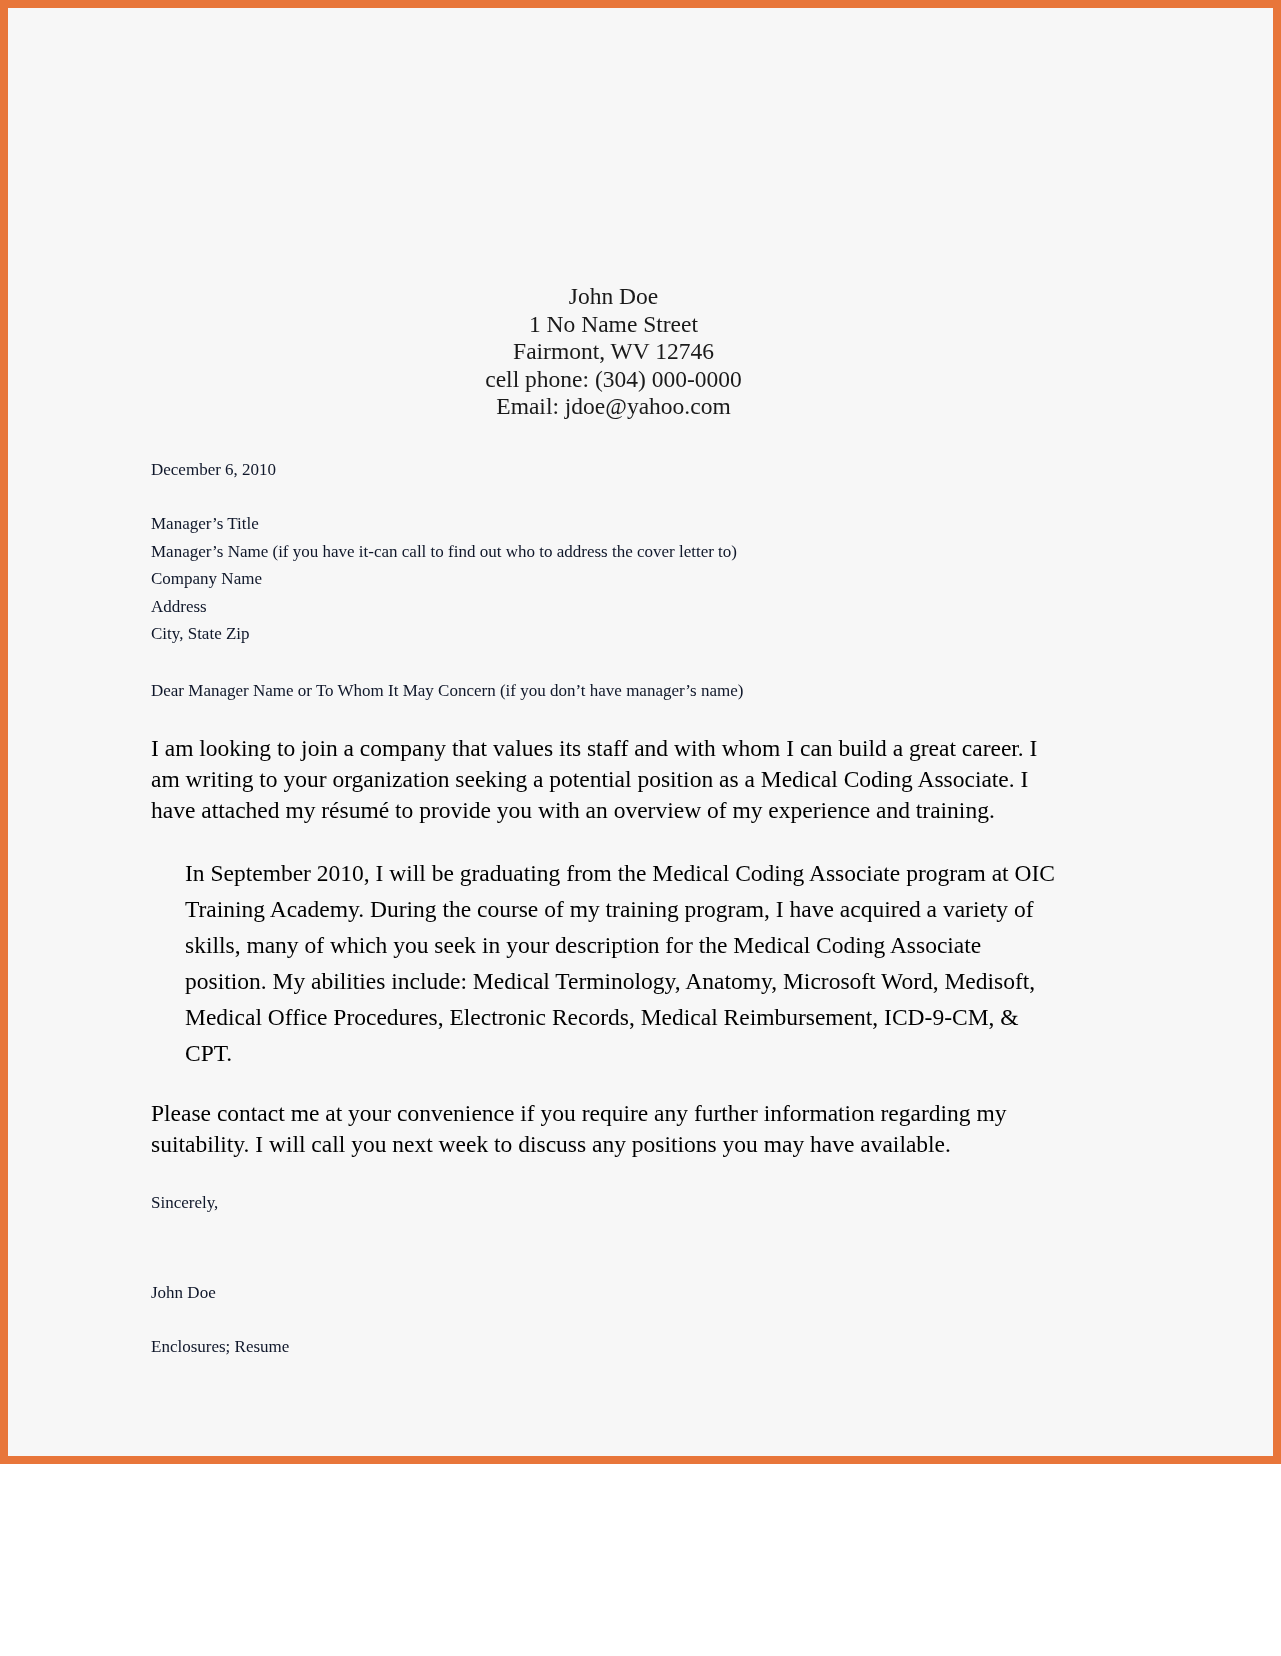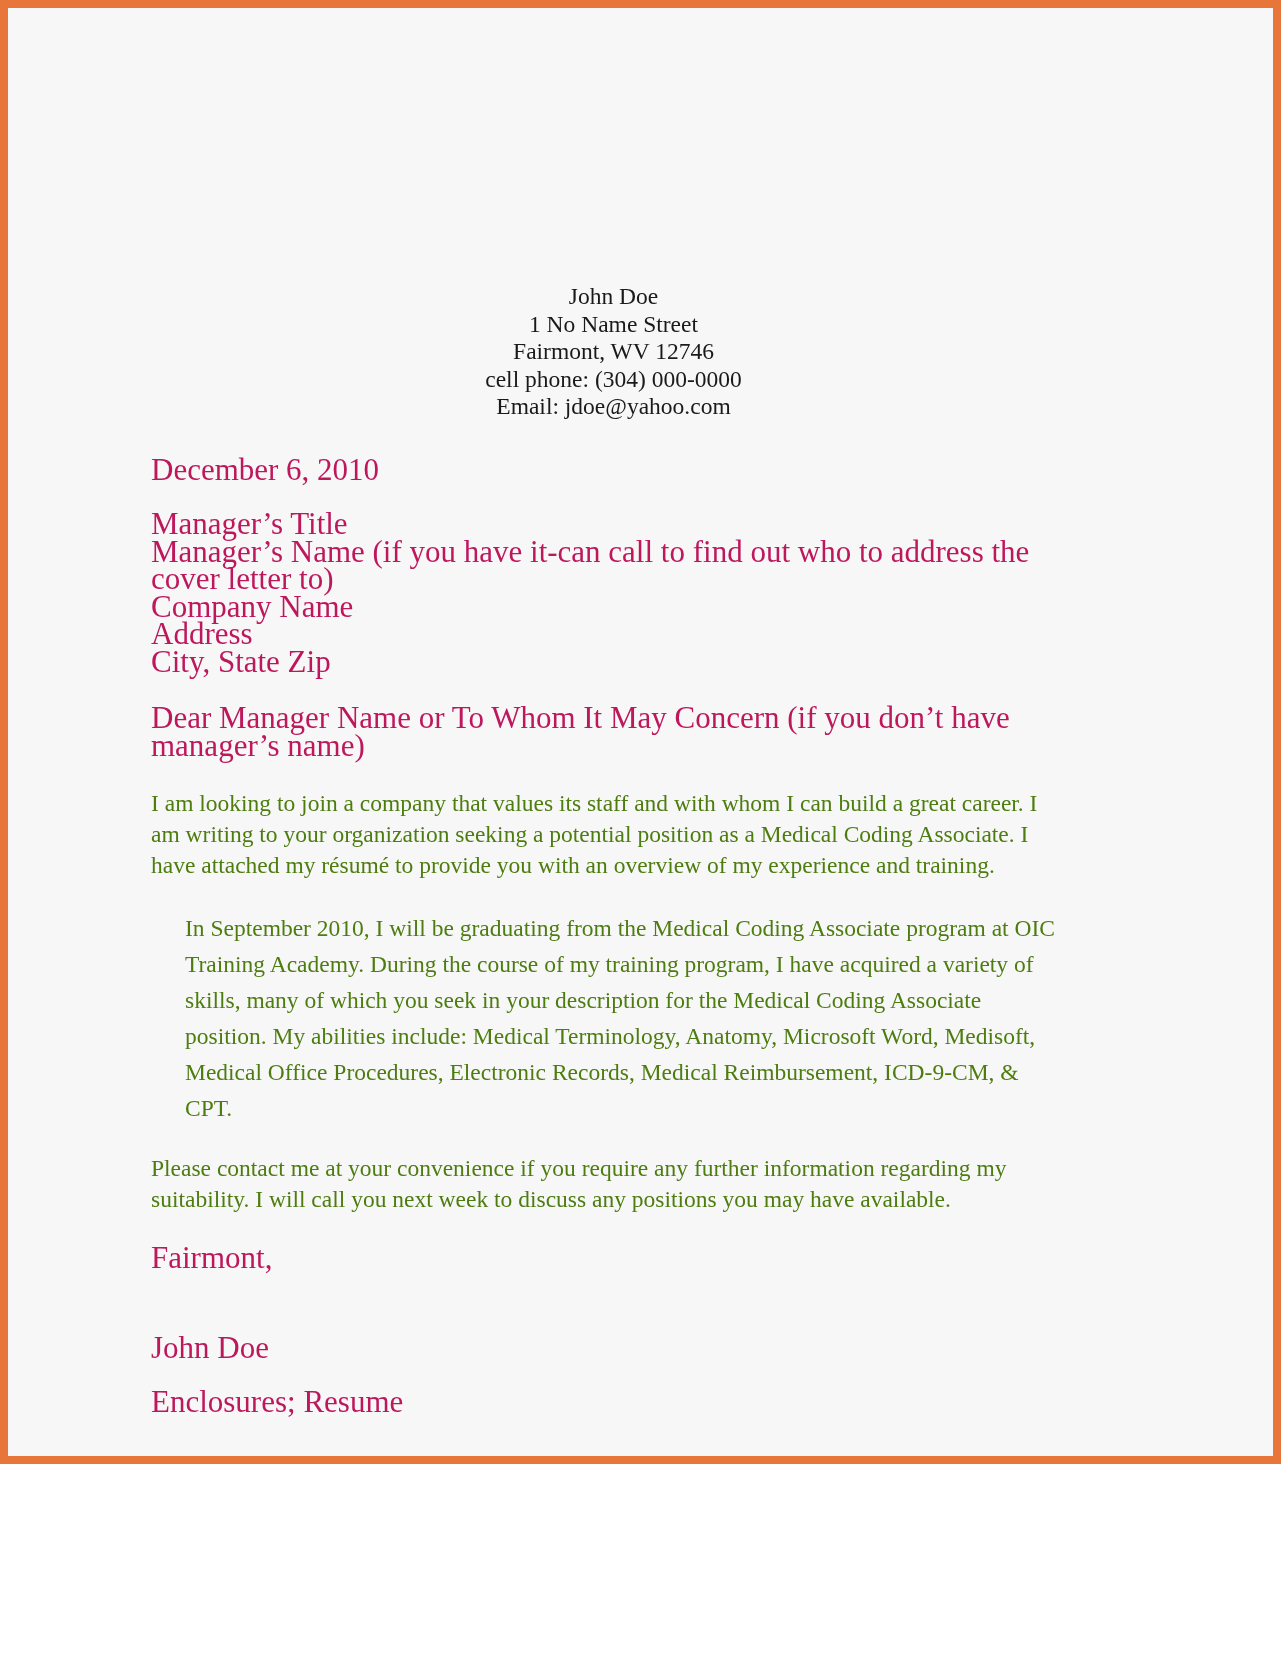--- a/index.html
+++ b/index.html
@@ -39,31 +39,31 @@
     text-align: center;
     font-size: 23.5px;
     line-height: 27.5px;
     color: #1a1a1a;
     margin-left: 10px;
   }
   .letterhead div {
     white-space: nowrap;
   }
   .block {
-    font-size: 31px;
+    font-size: 17px;
     line-height: 27.5px;
-    color: #be185d;
+    color: #0f172a;
   }
   .gap-date { height: 35px; }
   .gap-sm { height: 27px; }
   .gap-md { height: 29px; }
   .body-par {
     font-size: 23.5px;
     line-height: 31px;
-    color: #4d7c0f;
+    color: #000000;
     text-align: left;
   }
   .par-spaced {
     line-height: 36px;
     margin-left: 34px;
   }
   .sig-gap { height: 62px; }
 </style>
 </head>
 <body>
@@ -106,21 +106,21 @@
       <div class="gap-md"></div>
 
       <div class="body-par par-spaced">In September 2010, I will be graduating from the Medical Coding Associate program at OIC Training Academy.   During the course of my training program, I have acquired a variety of skills, many of which you seek in your description for the Medical Coding Associate position. My abilities include: Medical Terminology, Anatomy, Microsoft Word, Medisoft, Medical Office Procedures, Electronic Records, Medical Reimbursement, ICD-9-CM, &amp; CPT.</div>
 
       <div class="gap-sm"></div>
 
       <div class="body-par">Please contact me at your convenience if you require any further information regarding my suitability. I will call you next week to discuss any positions you may have available.</div>
 
       <div class="gap-md"></div>
 
-      <div class="block">Fairmont,</div>
+      <div class="block">Sincerely,</div>
 
       <div class="sig-gap"></div>
 
       <div class="block">John Doe</div>
 
       <div class="gap-sm"></div>
 
       <div class="block">Enclosures; Resume</div>
 
     </div>

